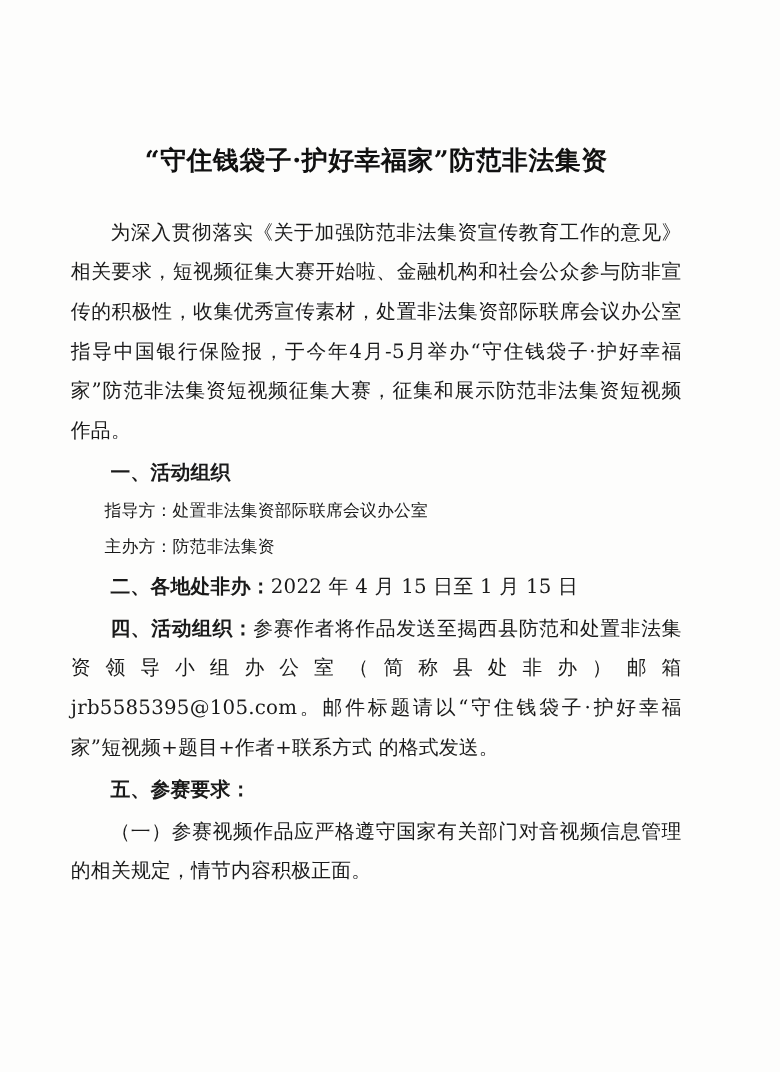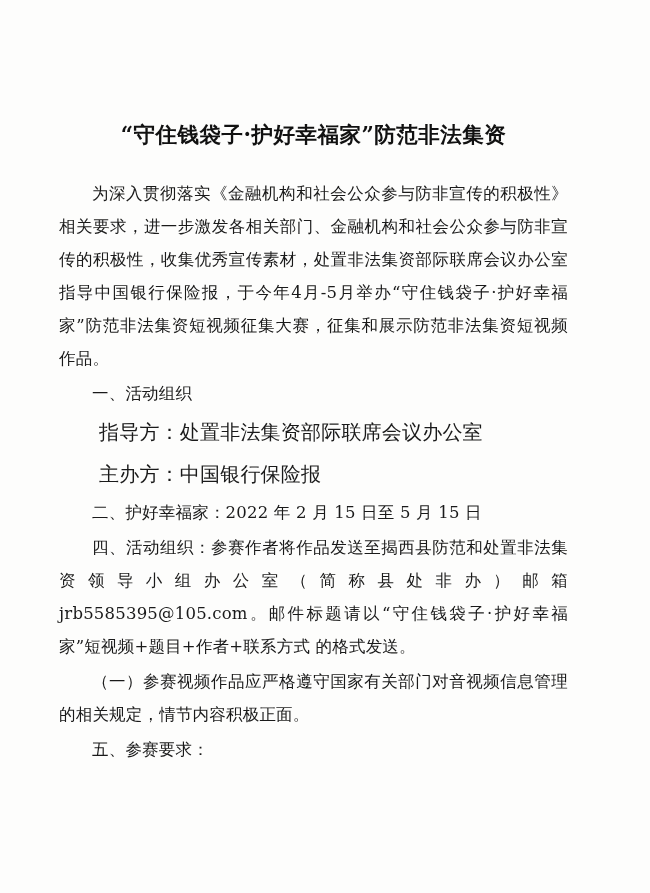--- a/index.html
+++ b/index.html
@@ -39,48 +39,48 @@
     margin: 0 0 2px 0;
     font-size: 16.5px;
     line-height: 2.0;
     text-align: justify;
     text-justify: inter-ideograph;
     text-indent: 2em;
     letter-spacing: 0.2px;
   }
   p.sub {
     margin: 0 0 2px 0;
-    font-size: 20px;
+    font-size: 14px;
     line-height: 2.0;
     text-indent: 2em;
     letter-spacing: 0.2px;
   }
   .heading {
-    font-weight: normal;
+    font-weight: bold;
   }
 </style>
 </head>
 <body>
 
 <div class="page">
 
   <h1 class="doc-title">
     <span class="line">“守住钱袋子·护好幸福家”防范非法集资</span>
   </h1>
 
-  <p class="para">为深入贯彻落实《金融机构和社会公众参与防非宣传的积极性》相关要求，进一步激发各相关部门、金融机构和社会公众参与防非宣传的积极性，收集优秀宣传素材，处置非法集资部际联席会议办公室指导中国银行保险报，于今年4月-5月举办“守住钱袋子·护好幸福家”防范非法集资短视频征集大赛，征集和展示防范非法集资短视频作品。</p>
+  <p class="para">为深入贯彻落实《关于加强防范非法集资宣传教育工作的意见》相关要求，短视频征集大赛开始啦、金融机构和社会公众参与防非宣传的积极性，收集优秀宣传素材，处置非法集资部际联席会议办公室指导中国银行保险报，于今年4月-5月举办“守住钱袋子·护好幸福家”防范非法集资短视频征集大赛，征集和展示防范非法集资短视频作品。</p>
 
   <p class="para"><span class="heading">一、活动组织</span></p>
 
   <p class="sub">指导方：处置非法集资部际联席会议办公室</p>
 
-  <p class="sub">主办方：中国银行保险报</p>
+  <p class="sub">主办方：防范非法集资</p>
 
-  <p class="para"><span class="heading">二、护好幸福家：</span><span>2022 年 2 月 15 日至 5 月 15 日</span></p>
+  <p class="para"><span class="heading">二、各地处非办：</span><span>2022 年 4 月 15 日至 1 月 15 日</span></p>
 
 
   <p class="para"><span class="heading">四、活动组织：</span><span>参赛作者将作品发送至揭西县防范和处置非法集资领导小组办公室（简称县处非办）邮箱 jrb5585395@105.com。邮件标题请以“守住钱袋子·护好幸福家”短视频+题目+作者+联系方式 的格式发送。</span></p>
 
+  <p class="para"><span class="heading">五、参赛要求：</span></p>
+
   <p class="para">（一）参赛视频作品应严格遵守国家有关部门对音视频信息管理的相关规定，情节内容积极正面。</p>
-
-  <p class="para"><span class="heading">五、参赛要求：</span></p>
 
 </div>
 
 </body></html>

